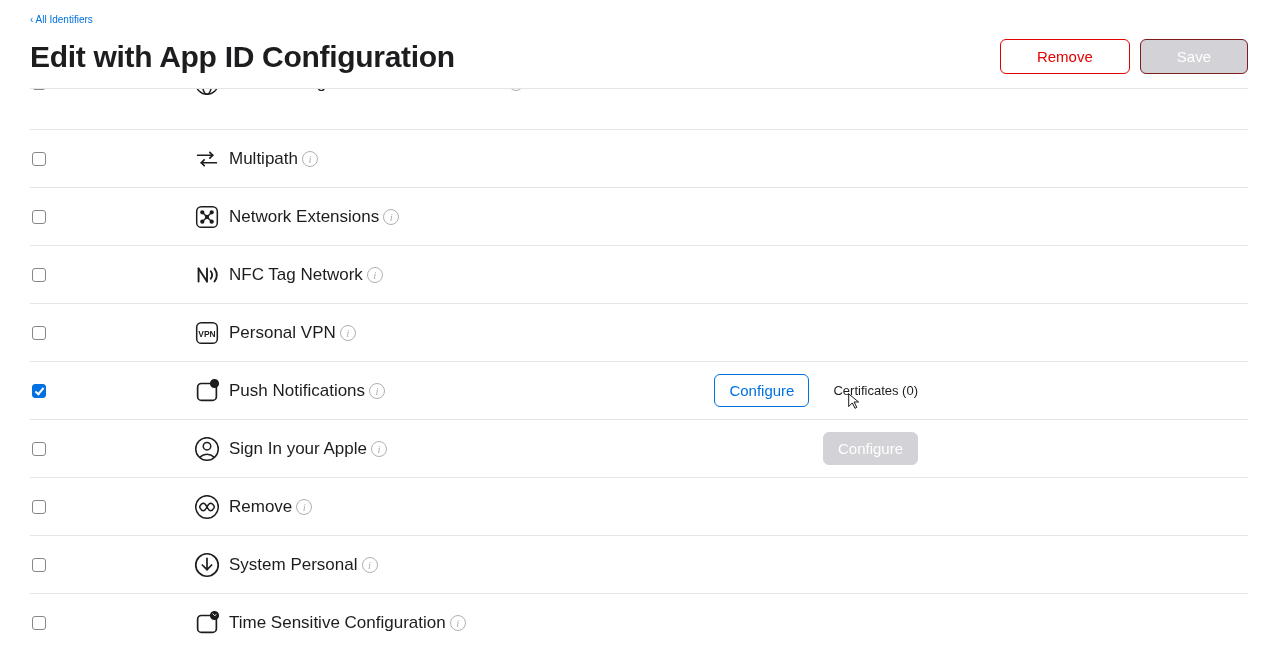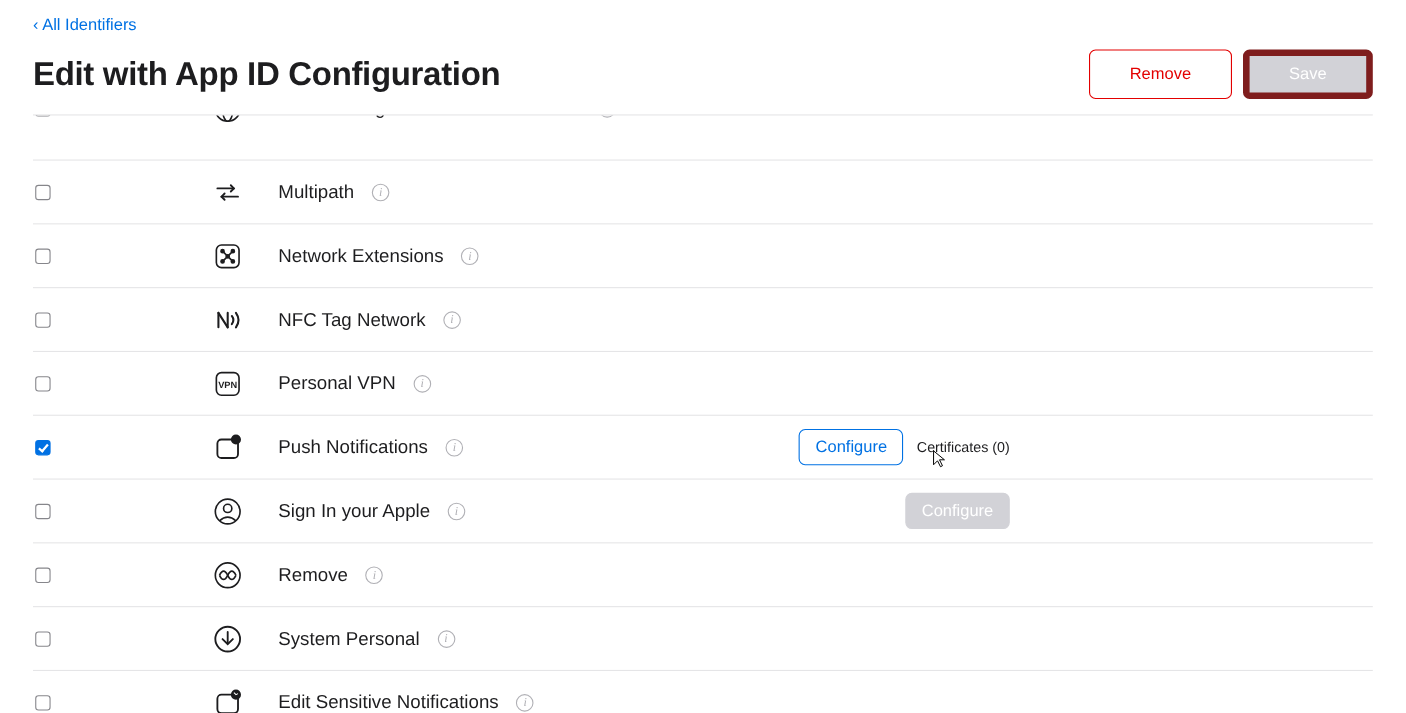--- a/index.html
+++ b/index.html
@@ -6,21 +6,21 @@
   body {
     font-family: -apple-system, BlinkMacSystemFont, "Segoe UI", Helvetica, Arial, sans-serif;
     background: #fff;
     color: #1d1d1f;
     width: 1278px;
   }
   .page { padding: 0 30px; }
   .back-link {
     display: inline-block;
     color: #0071e3;
-    font-size: 15px;
+    font-size: 10px;
     padding: 14px 0 8px 0;
     cursor: pointer;
   }
   .header-row {
     display: flex;
     justify-content: space-between;
     align-items: center;
     padding: 6px 0 14px 0;
   }
   .page-title {
@@ -38,21 +38,21 @@
     font-weight: 400;
   }
   .btn-remove {
     background: #fff;
     color: #e30000;
     border: 1px solid #e30000;
   }
   .btn-save {
     background: #d2d2d7;
     color: #fff;
-    border: 6px solid #7f1d1d;
+    border: 1px solid #7f1d1d;
     cursor: default;
   }
   .cap-list { border-top: 1px solid #e5e5e7; }
   .cap-row {
     display: flex;
     align-items: center;
     border-bottom: 1px solid #e5e5e7;
     min-height: 58px;
     padding: 5px 0;
   }
@@ -80,30 +80,30 @@
     content: "";
     position: absolute;
     left: 4px; top: 1px;
     width: 3px; height: 7px;
     border: solid #fff;
     border-width: 0 2px 2px 0;
     transform: rotate(40deg);
   }
   .icon-col { width: 44px; display: flex; align-items: center; justify-content: center; }
   .cap-icon { width: 30px; height: 30px; display:flex; align-items:center; justify-content:flex-start; }
-  .label-col { flex: 0 0 auto; display: flex; align-items: center; gap: 16px; margin-left: 24px; }
+  .label-col { flex: 0 0 auto; display: flex; align-items: center; gap: 4px; }
   .cap-label { font-size: 17px; color: #1d1d1f; }
   .info-icon {
     width: 16px; height: 16px; border: 1px solid #b0b0b5; border-radius: 50%;
     display: inline-flex; align-items: center; justify-content: center;
     font-size: 11px; color: #b0b0b5; font-style: italic; font-family: Georgia, serif;
     cursor: pointer;
   }
   .spacer { flex: 1; }
-  .action-col { display: flex; align-items: center; gap: 12px; padding-right: 330px; }
+  .action-col { display: flex; align-items: center; gap: 24px; padding-right: 330px; }
   .btn-configure {
     background: #fff;
     color: #0071e3;
     border: 1px solid #0071e3;
     border-radius: 6px;
     padding: 7px 14px;
     font-size: 15px;
     cursor: pointer;
   }
   .btn-configure.disabled {
@@ -336,19 +336,19 @@
       <div class="icon-col">
           <span class="cap-icon">
         <svg viewBox="0 0 32 32" width="30" height="30" fill="none" stroke="#1d1d1f" stroke-width="1.8">
           <rect x="6" y="8" width="20" height="18" rx="4"></rect>
           <circle cx="24" cy="8" r="4" fill="#1d1d1f"></circle>
           <path d="M22 6 L24 8 L26 7" stroke="#fff" stroke-width="1"></path>
         </svg>
       </span>
         </div>
       <div class="label-col">
-        <span class="cap-label">Edit Sensitive Notifications</span>
+        <span class="cap-label">Time Sensitive Configuration</span>
         <span class="info-icon">i</span>
       </div>
     </div>
 
   </div>
 </div>
 
 </body></html>

